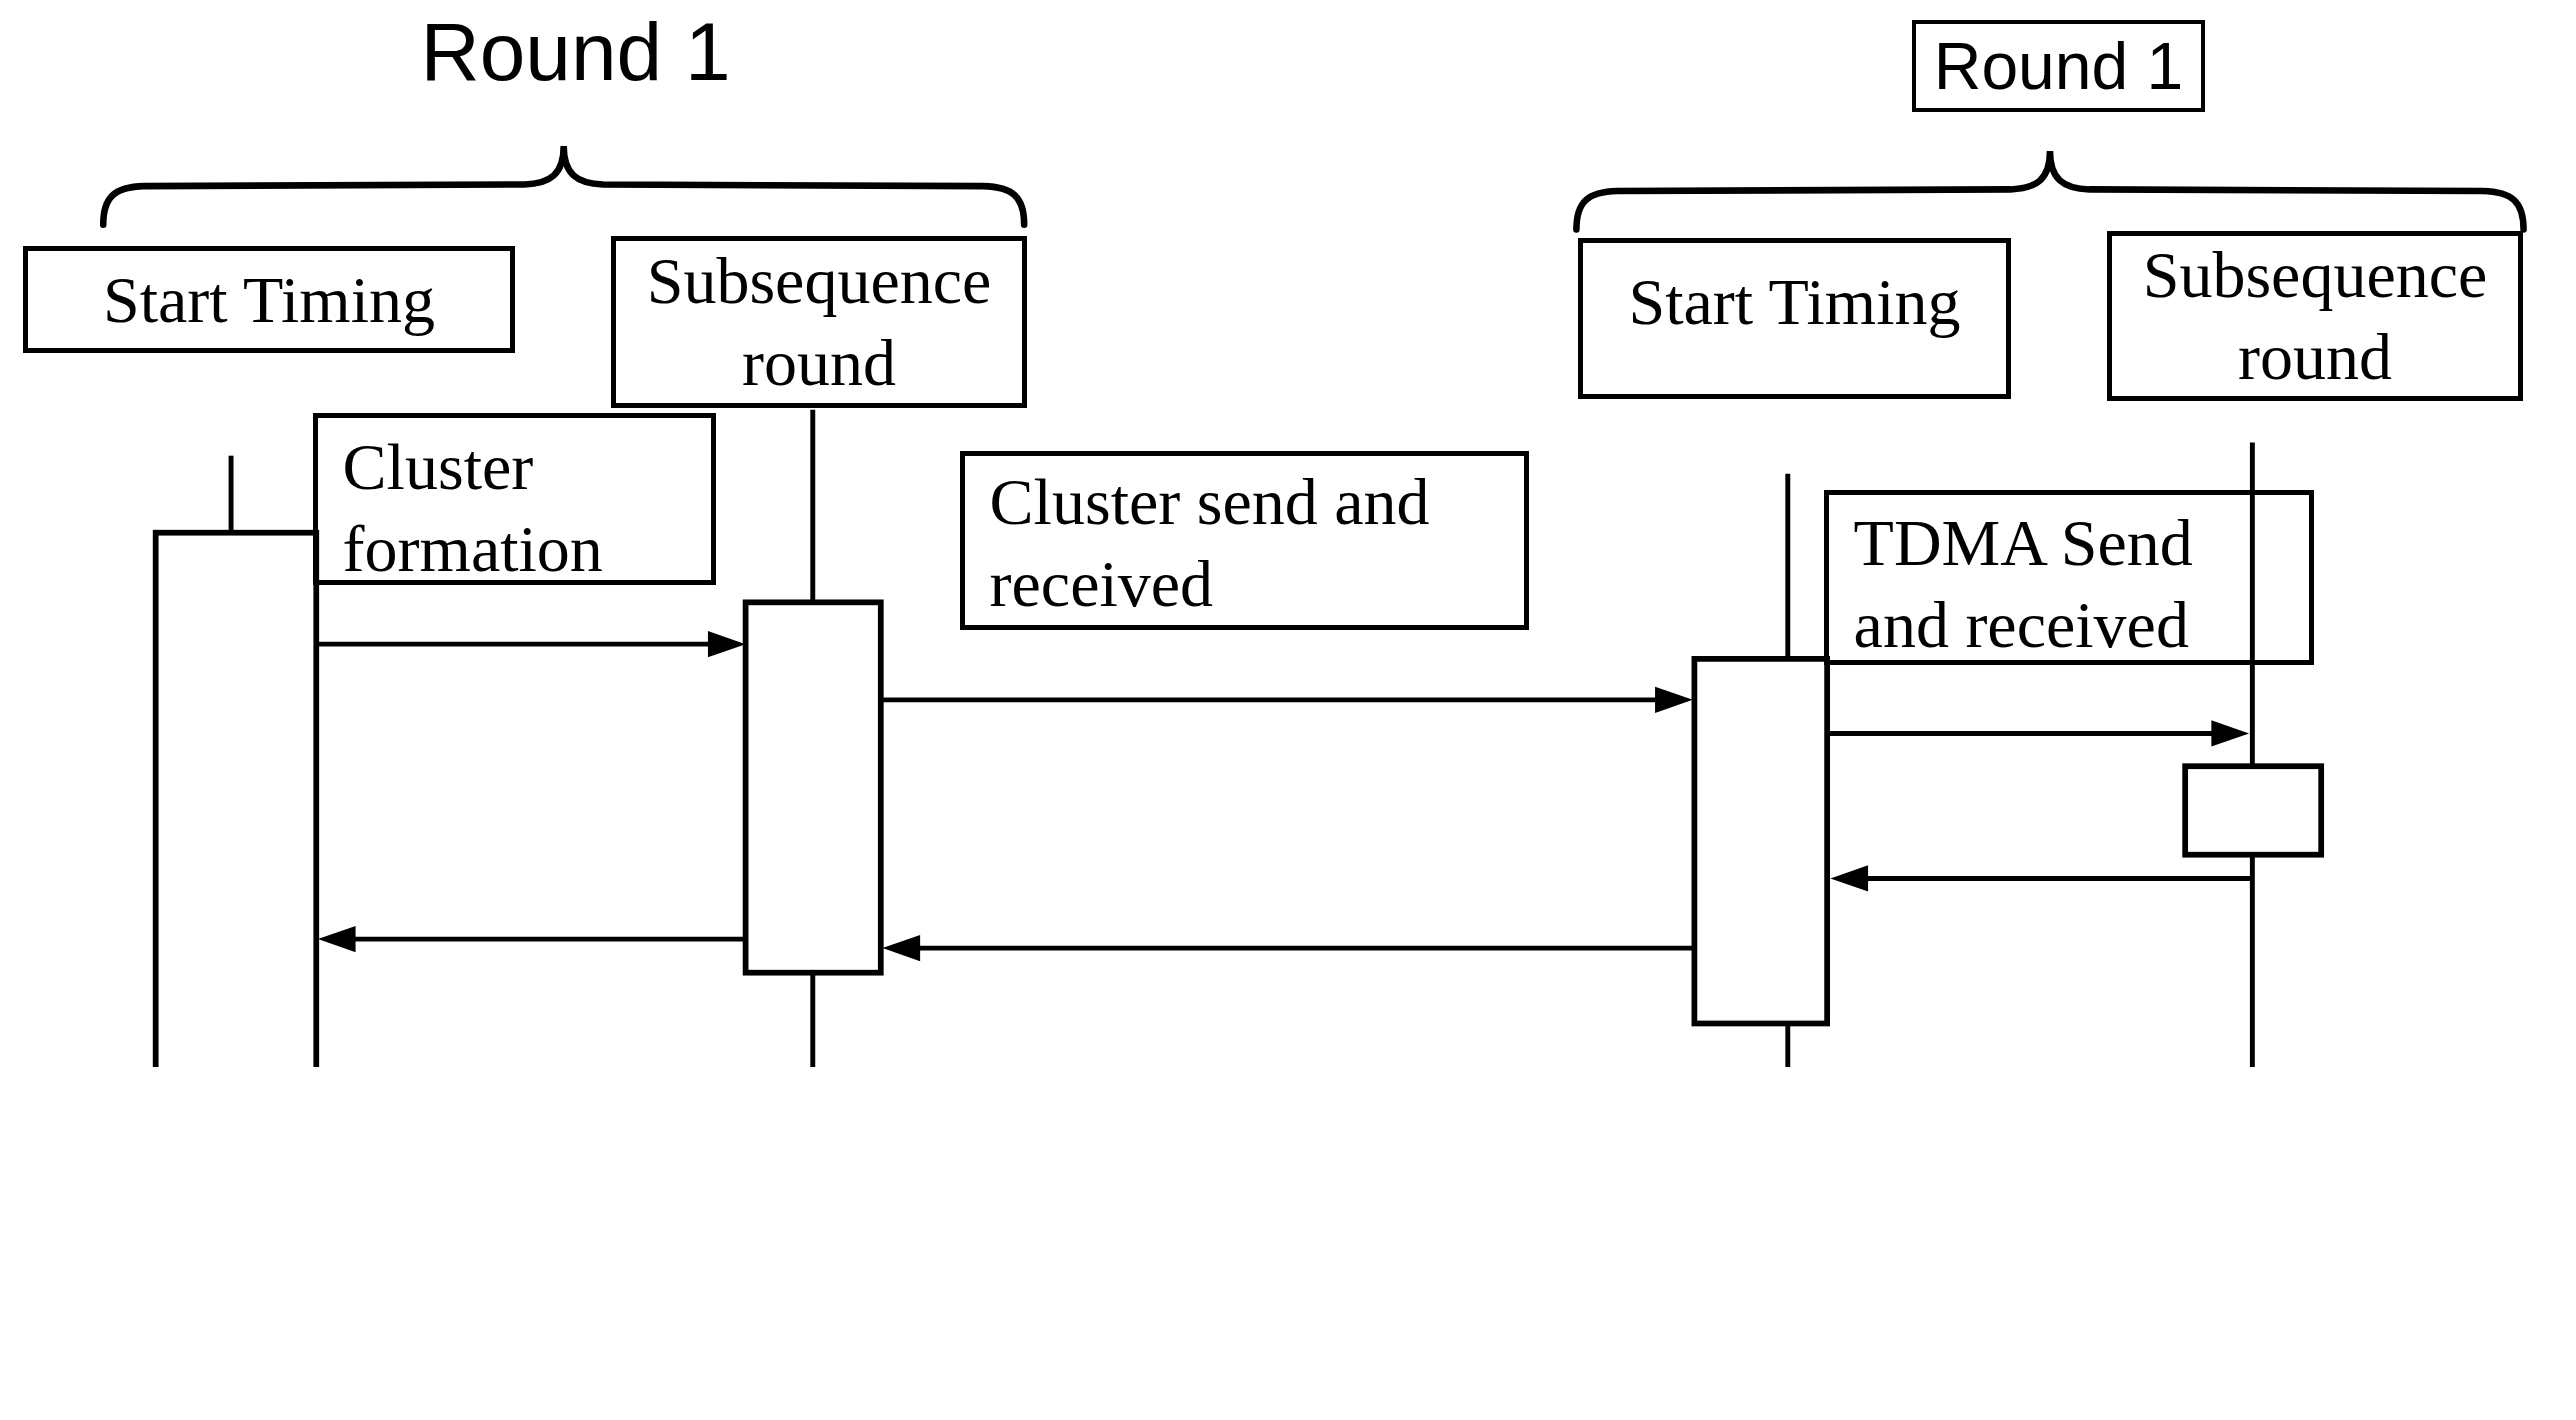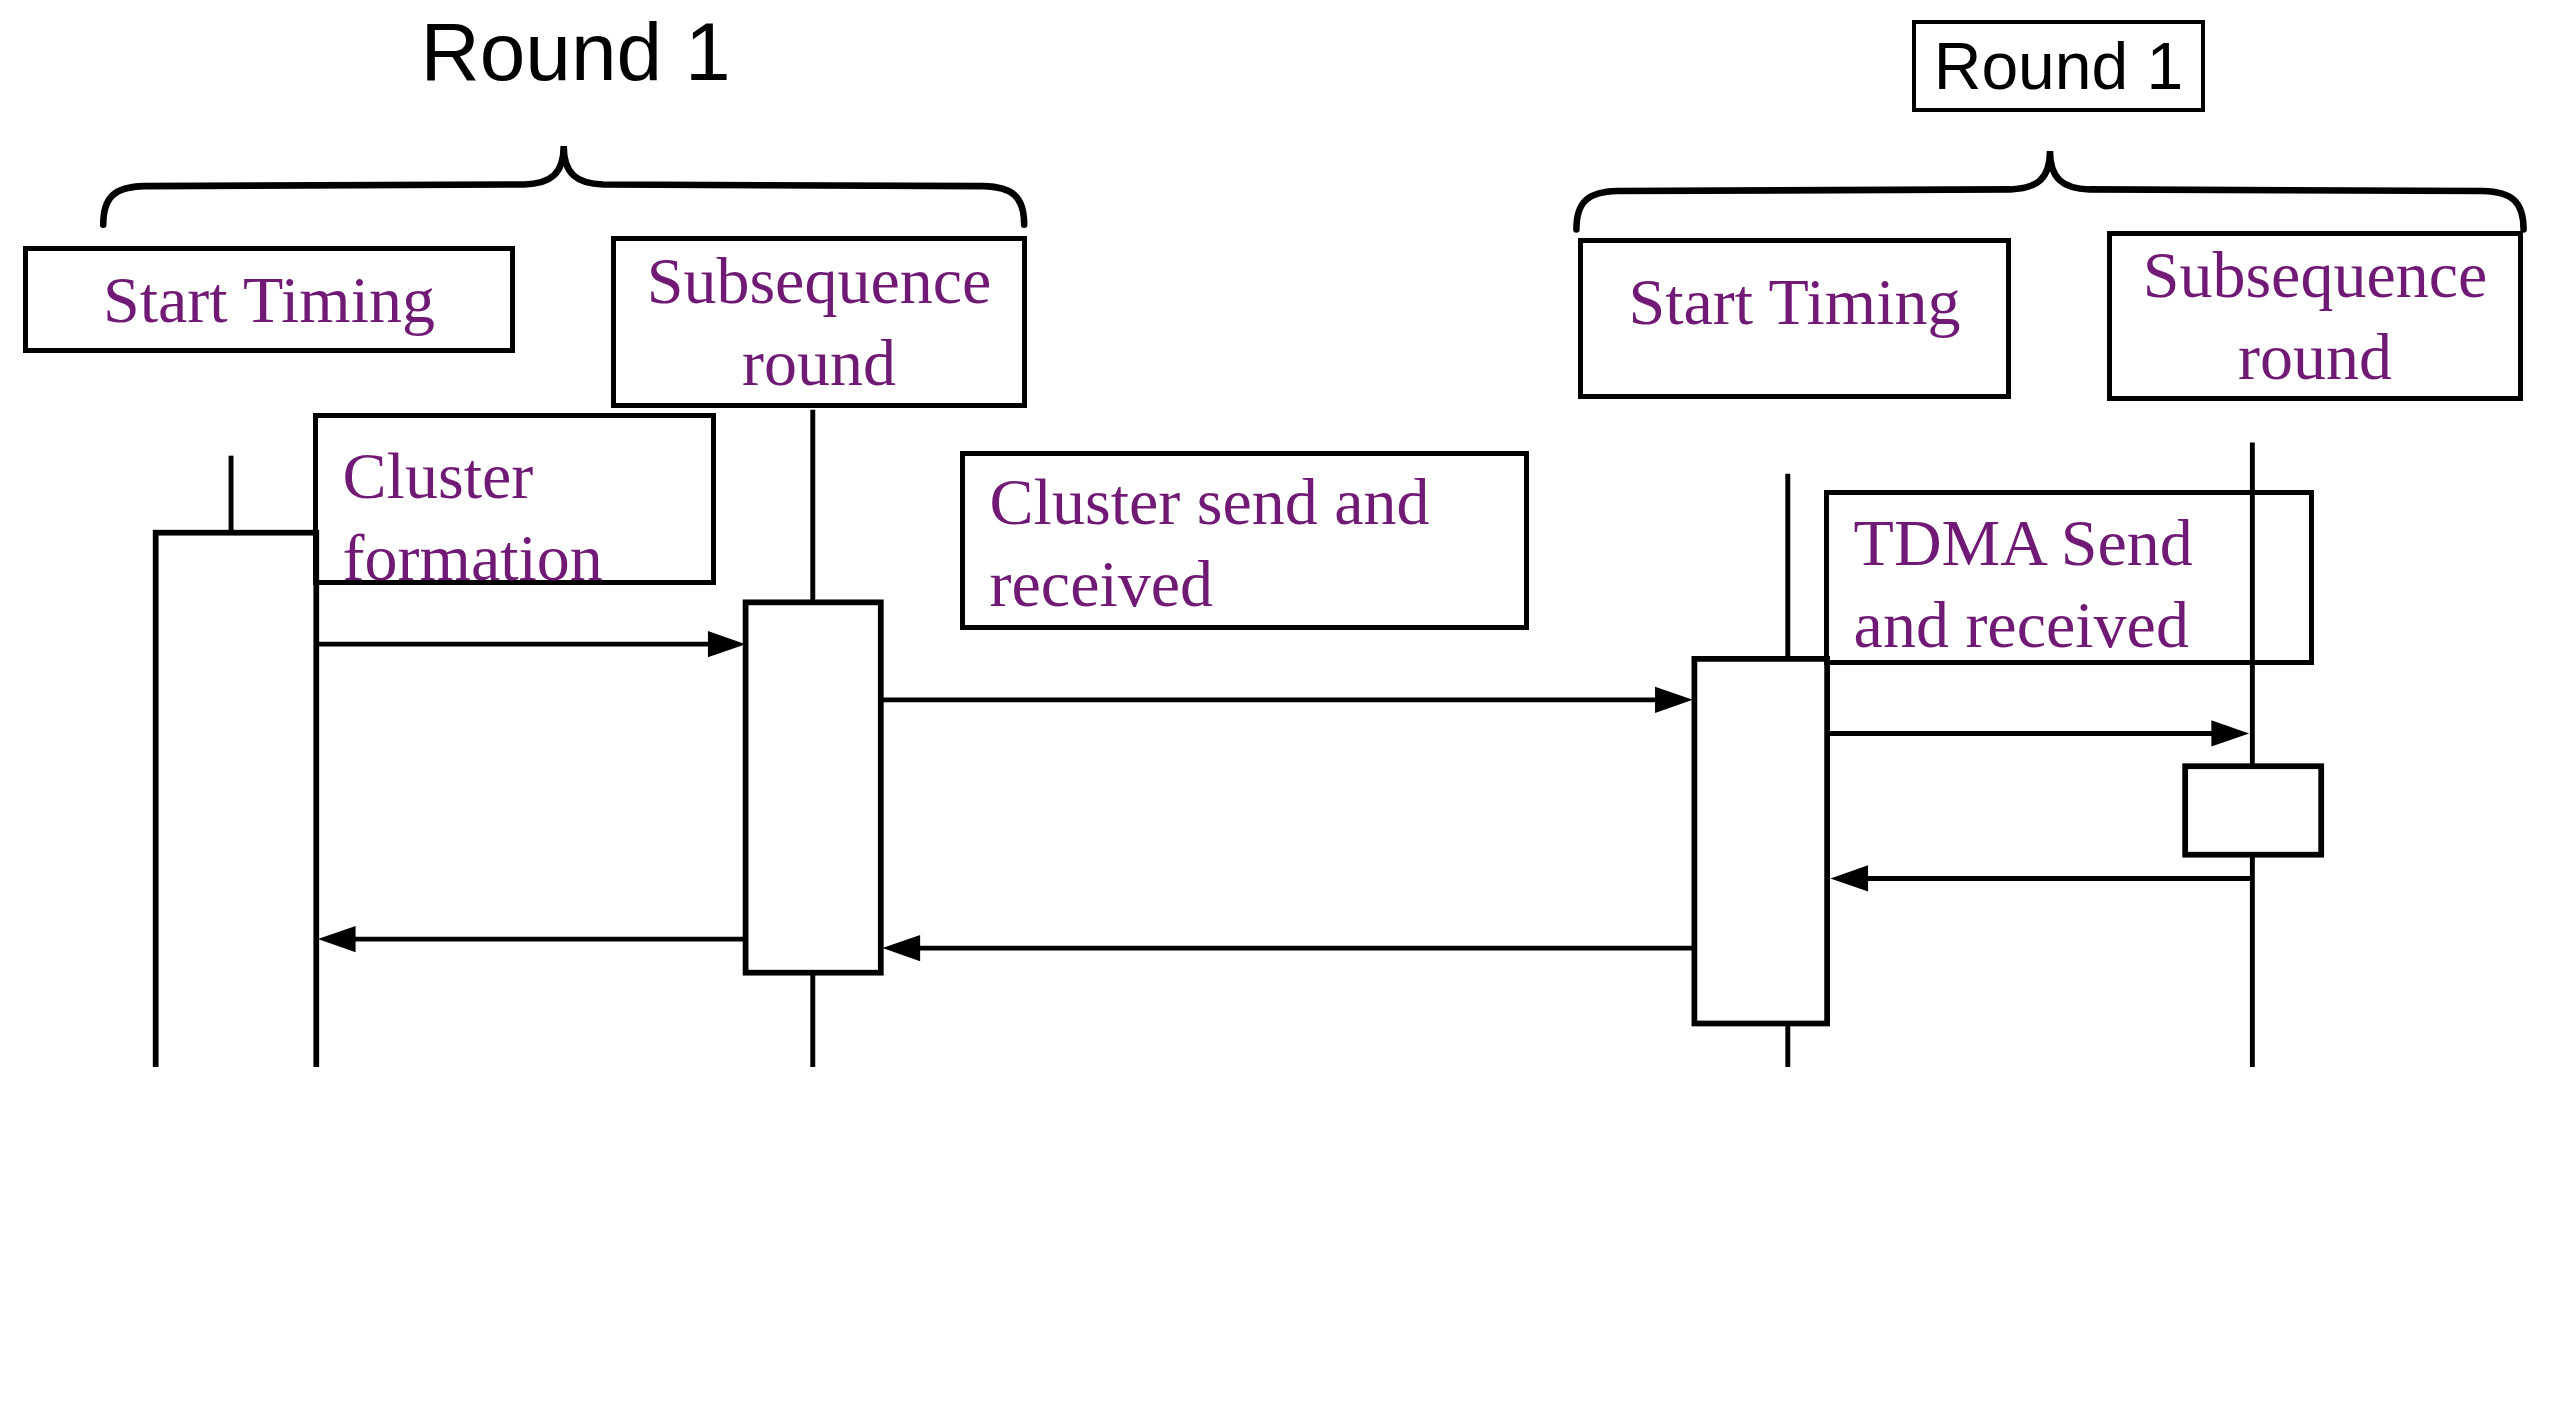--- a/index.html
+++ b/index.html
@@ -15,21 +15,21 @@
   .label-box{
     position:absolute;
     border:5.7px solid #000;
     background:transparent;
     box-sizing:border-box;
     display:flex;
     flex-direction:column;
     justify-content:center;
     font-size:66px;
     line-height:82px;
-    color:#701a75;
+    color:#000000;
   }
   .center-text{align-items:center;text-align:center;}
   .left-text{align-items:flex-start;text-align:left;}
   .title{
     position:absolute;
     font-family:"Liberation Sans", sans-serif;
     color:#000;
     text-align:center;
   }
   #round1-title{
@@ -38,21 +38,21 @@
   }
   #round2-title-box{
     left:1912px;top:19.7px;width:293px;height:92px;
     border:4.9px solid #000;
     box-sizing:border-box;
     display:flex;align-items:center;justify-content:center;
     font-size:66px;
   }
   #box-st1{left:23px;top:246px;width:492px;height:107px;}
   #box-sr1{left:611px;top:236px;width:416px;height:172px;}
-  #box-cf{left:313px;top:413px;width:403px;height:172px;padding-left:24.6px;padding-top:17px;justify-content:flex-start;}
+  #box-cf{left:313px;top:413px;width:403px;height:172px;padding-left:24.6px;padding-top:8px;justify-content:flex-start;}
   #box-csr{left:960px;top:451px;width:569px;height:179px;padding-left:24.6px;padding-top:4.9px;justify-content:flex-end;}
   #box-st2{left:1578px;top:238px;width:433px;height:161px;justify-content:flex-start;padding-top:18px;}
   #box-sr2{left:2107px;top:231px;width:416px;height:170px;}
   #box-tdma{left:1824px;top:490px;width:490px;height:175px;padding-left:24.6px;padding-right:94px;padding-top:6.6px;justify-content:flex-start;}
 </style>
 </head>
 <body>
 
 <div id="canvas">
 

